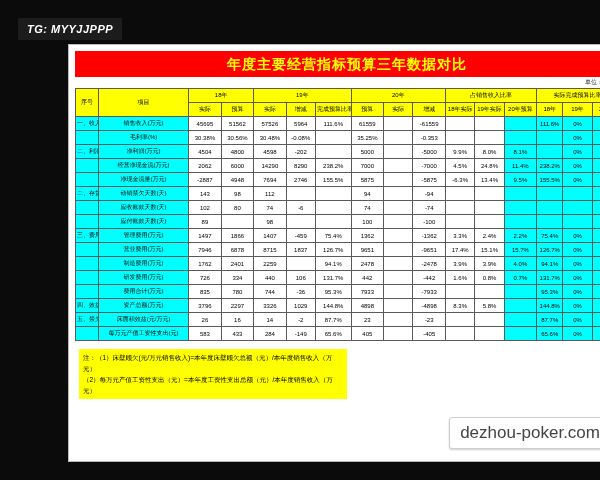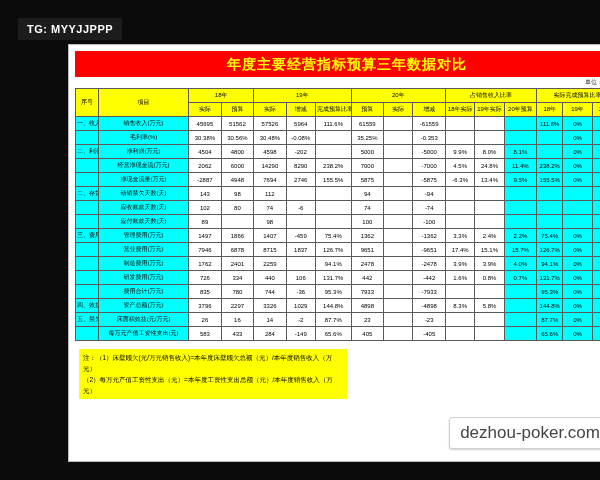--- a/index.html
+++ b/index.html
@@ -9,20 +9,21 @@
     font-family:"Liberation Sans", sans-serif;
     position:relative;
     overflow:hidden;
   }
   .tg-badge{
     position:absolute;left:18px;top:18px;
     background:#1c1c1c;color:#fff;
     font-size:11px;font-weight:bold;
     padding:5px 9px;
     letter-spacing:.5px;
+    font-style:italic;
   }
   .sheet{
     position:absolute;left:22px;top:44px;
     width:556px;height:416px;
     background:#ffffff;
     border:1px solid #b9b9b9;
     overflow:hidden;
     margin-left:46px;
   }
   .title-bar{

